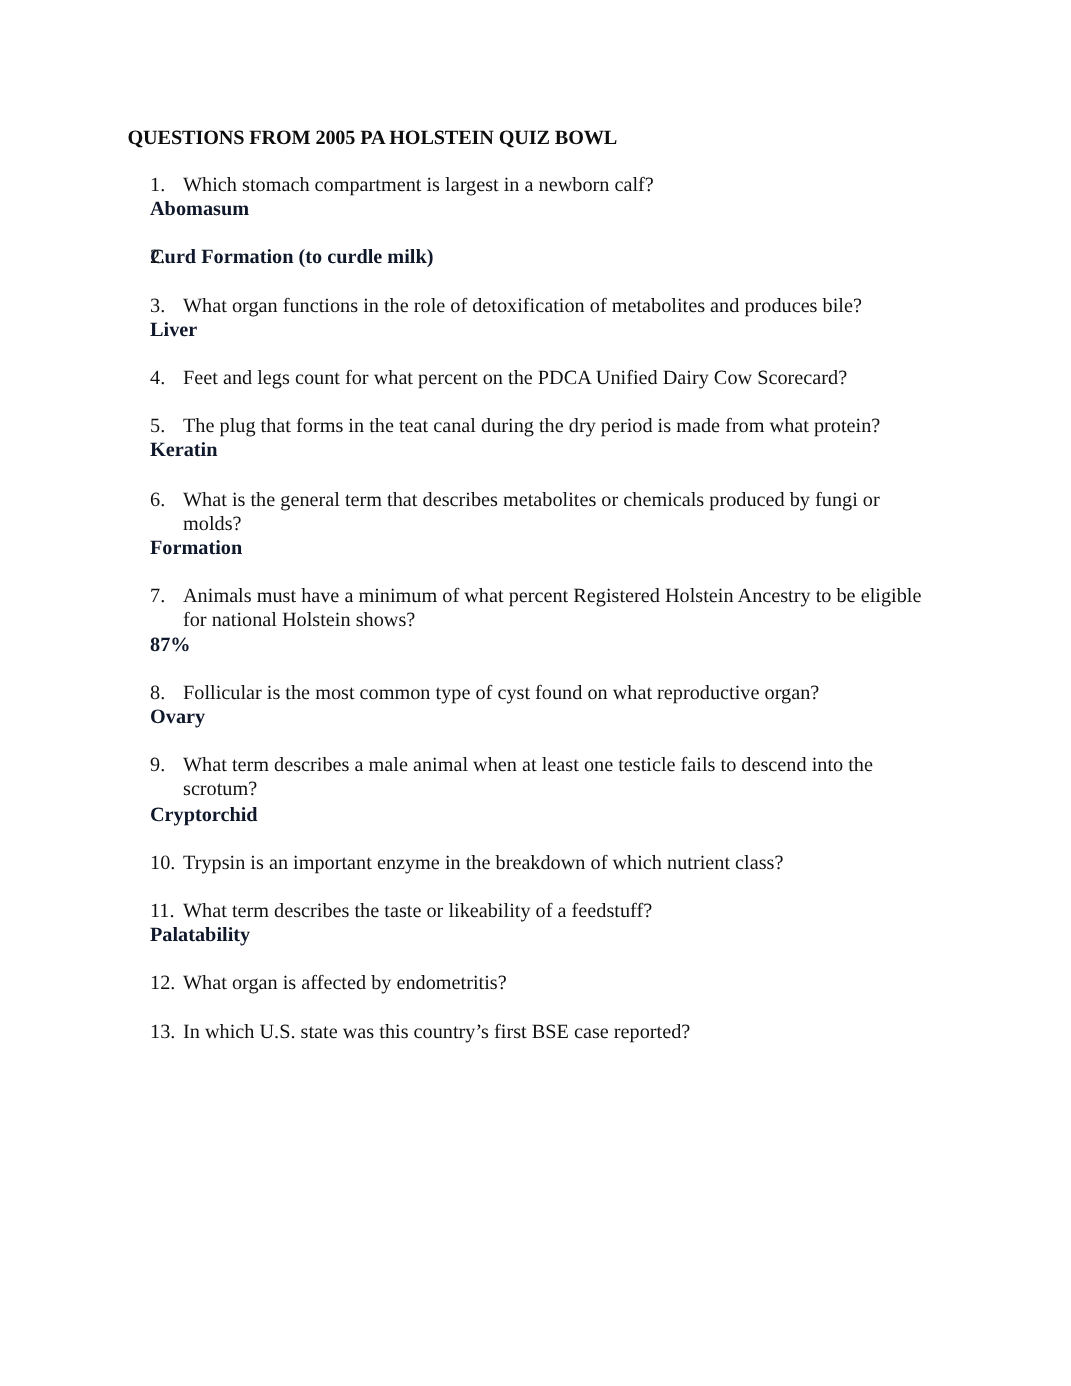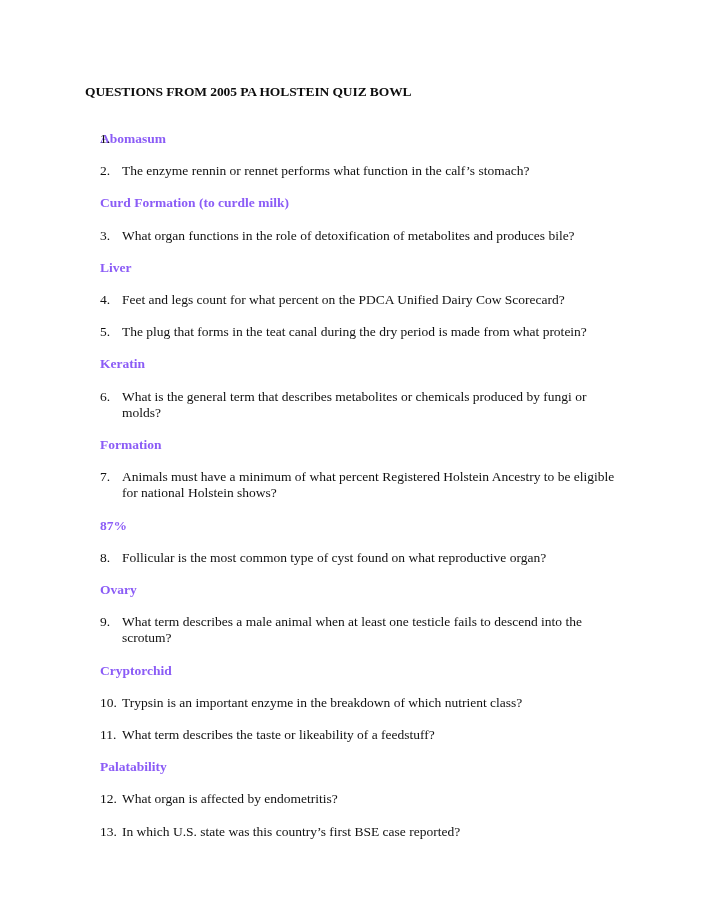--- a/index.html
+++ b/index.html
@@ -64,38 +64,38 @@
     padding-left: 22px;
   }
   .qa-item.wide .qa-num {
     width: 22px;
   }
   .qa-answer {
     display: block;
     font-size: 13.5px;
     line-height: 16.2px;
     font-weight: bold;
-    color: #8b5cf6;
-    margin-top: 16px;
+    color: #0f172a;
+    margin-top: 0px;
   }
 </style>
 </head>
 <body>
 
 <div class="page">
 
   <div class="doc-title">QUESTIONS FROM 2005 PA HOLSTEIN QUIZ BOWL</div>
 
   <div class="qa-list">
       <div class="qa-item">
-        <div class="qa-question"><span class="qa-num">1.</span></div>
+        <div class="qa-question"><span class="qa-num">1.</span><span>Which stomach compartment is largest in a newborn calf?</span></div>
         <div class="qa-answer">Abomasum</div>
       </div>
       <div class="qa-item">
-        <div class="qa-question"><span class="qa-num">2.</span><span>The enzyme rennin or rennet performs what function in the calf’s stomach?</span></div>
+        <div class="qa-question"><span class="qa-num">2.</span></div>
         <div class="qa-answer">Curd Formation (to curdle milk)</div>
       </div>
       <div class="qa-item">
         <div class="qa-question"><span class="qa-num">3.</span><span>What organ functions in the role of detoxification of metabolites and produces bile?</span></div>
         <div class="qa-answer">Liver</div>
       </div>
       <div class="qa-item">
         <div class="qa-question"><span class="qa-num">4.</span><span>Feet and legs count for what percent on the PDCA Unified Dairy Cow Scorecard?</span></div>
       </div>
       <div class="qa-item">

